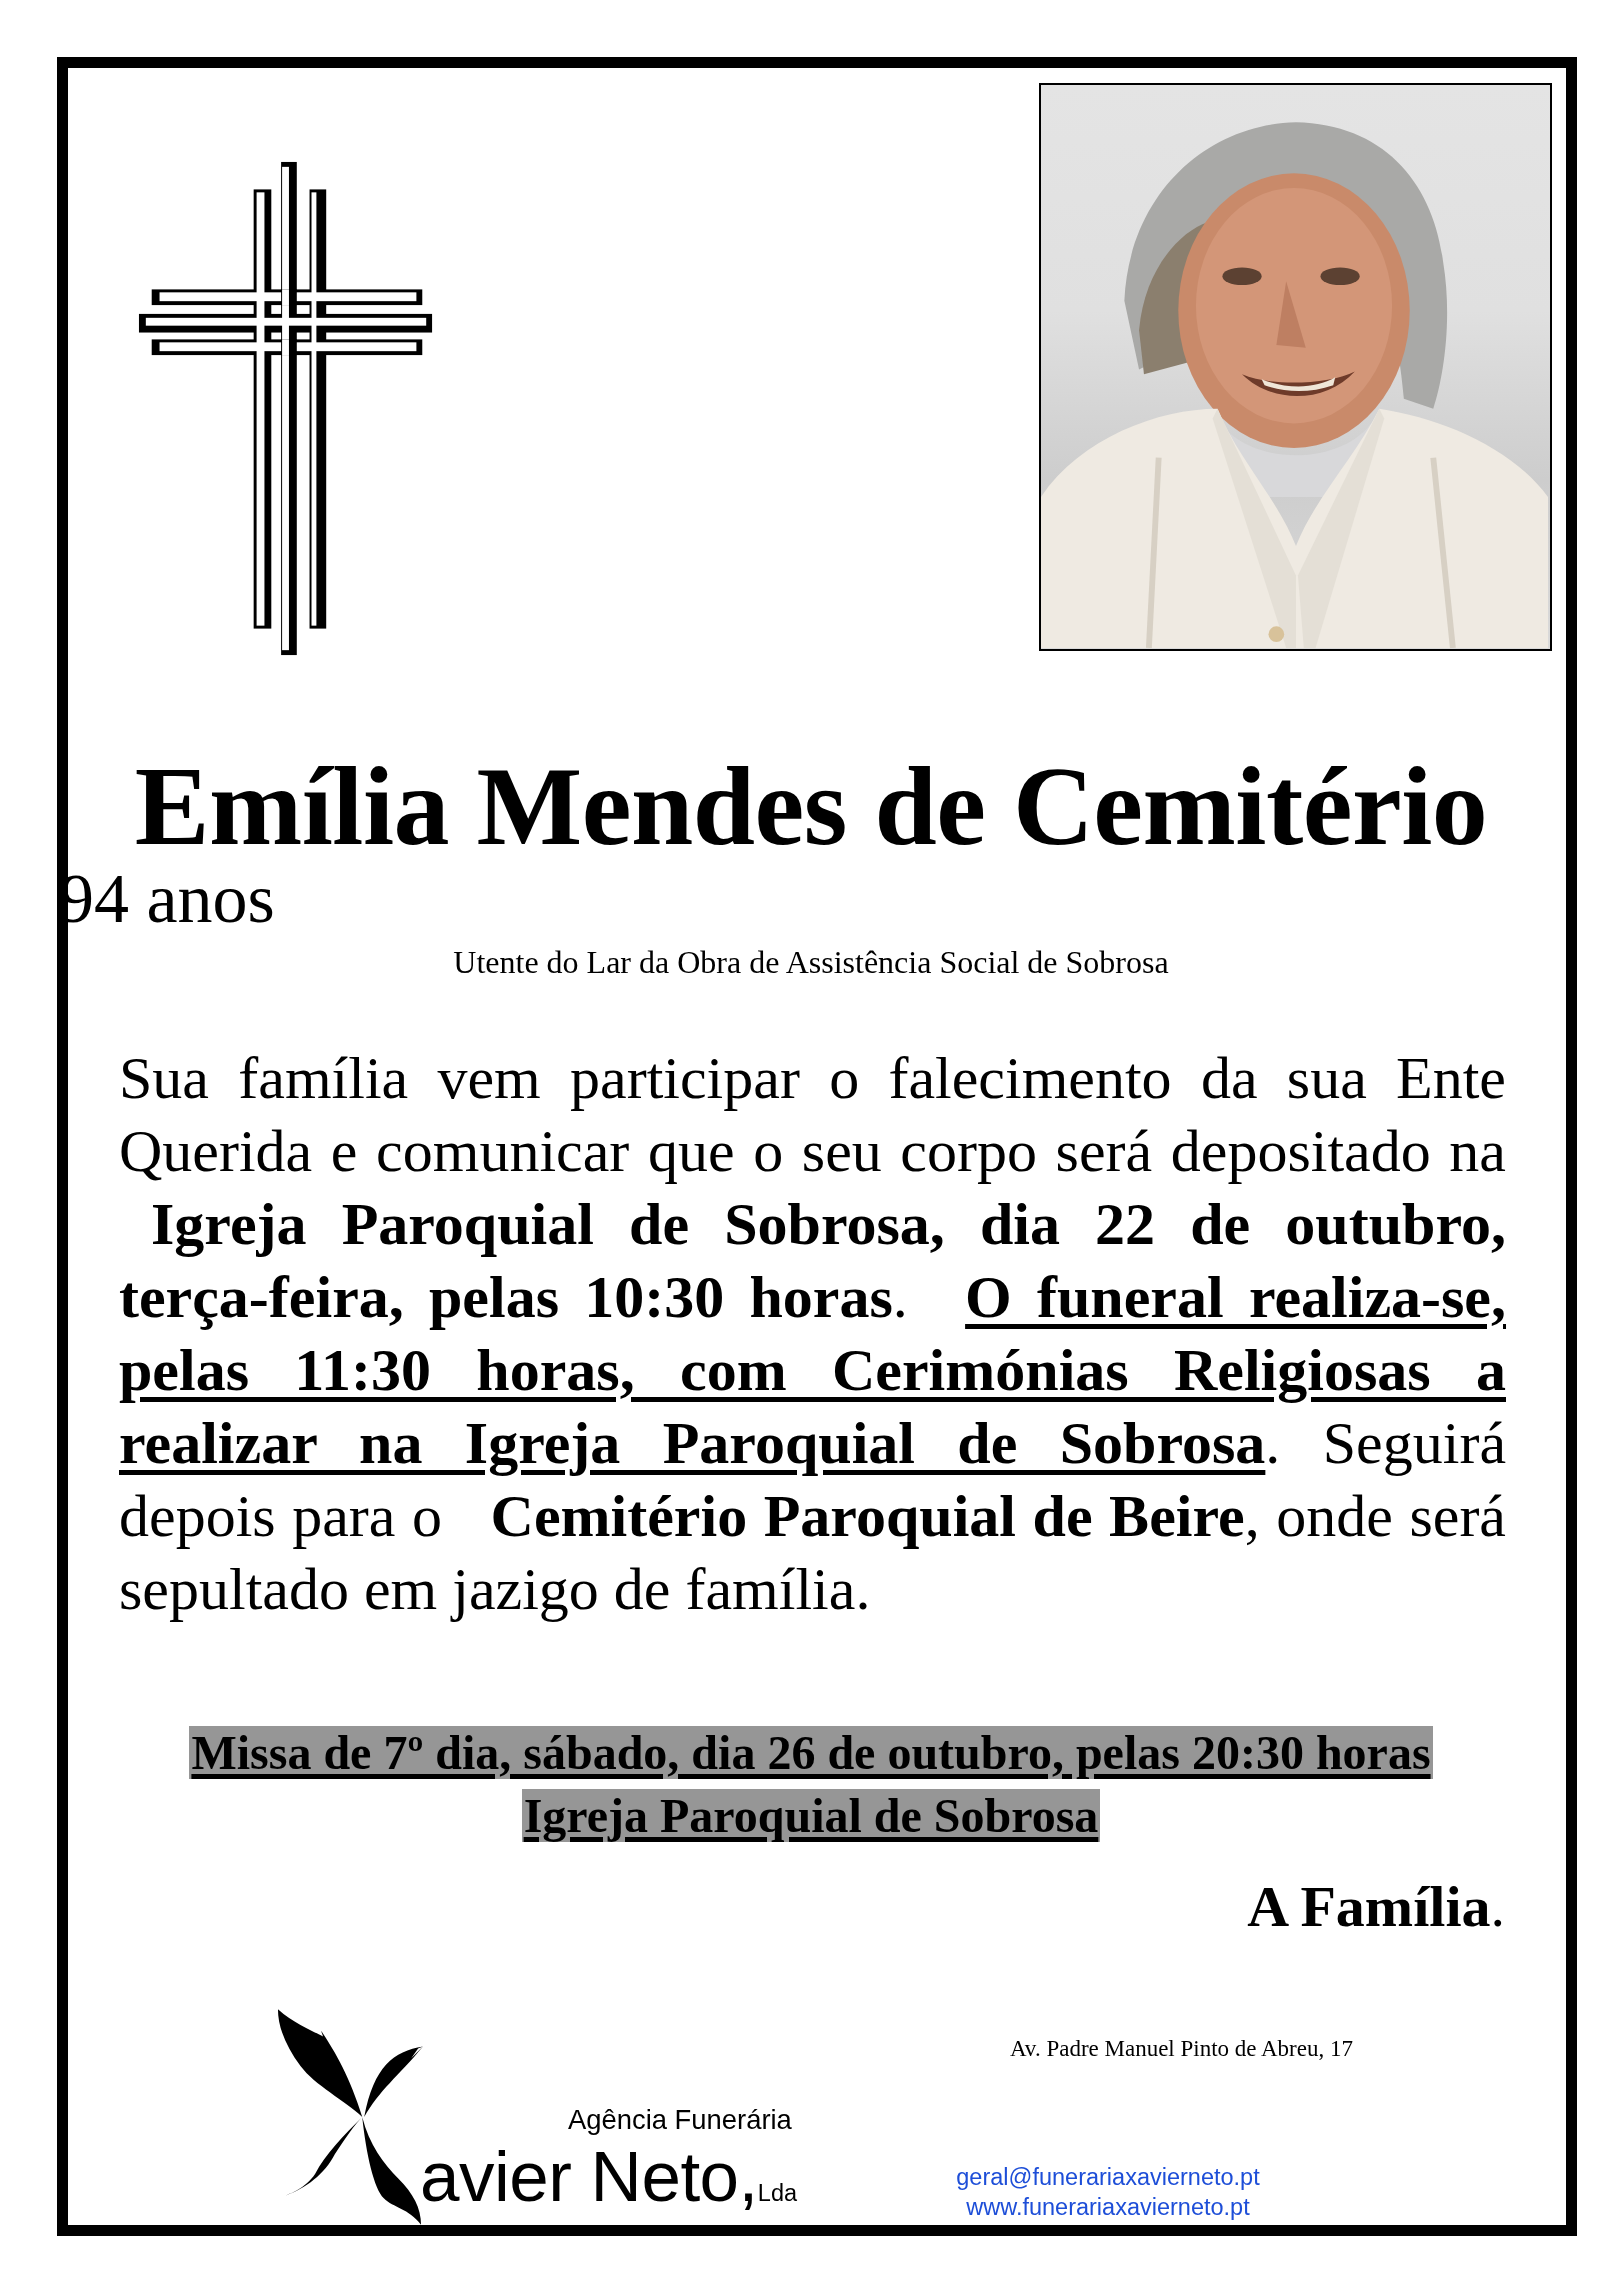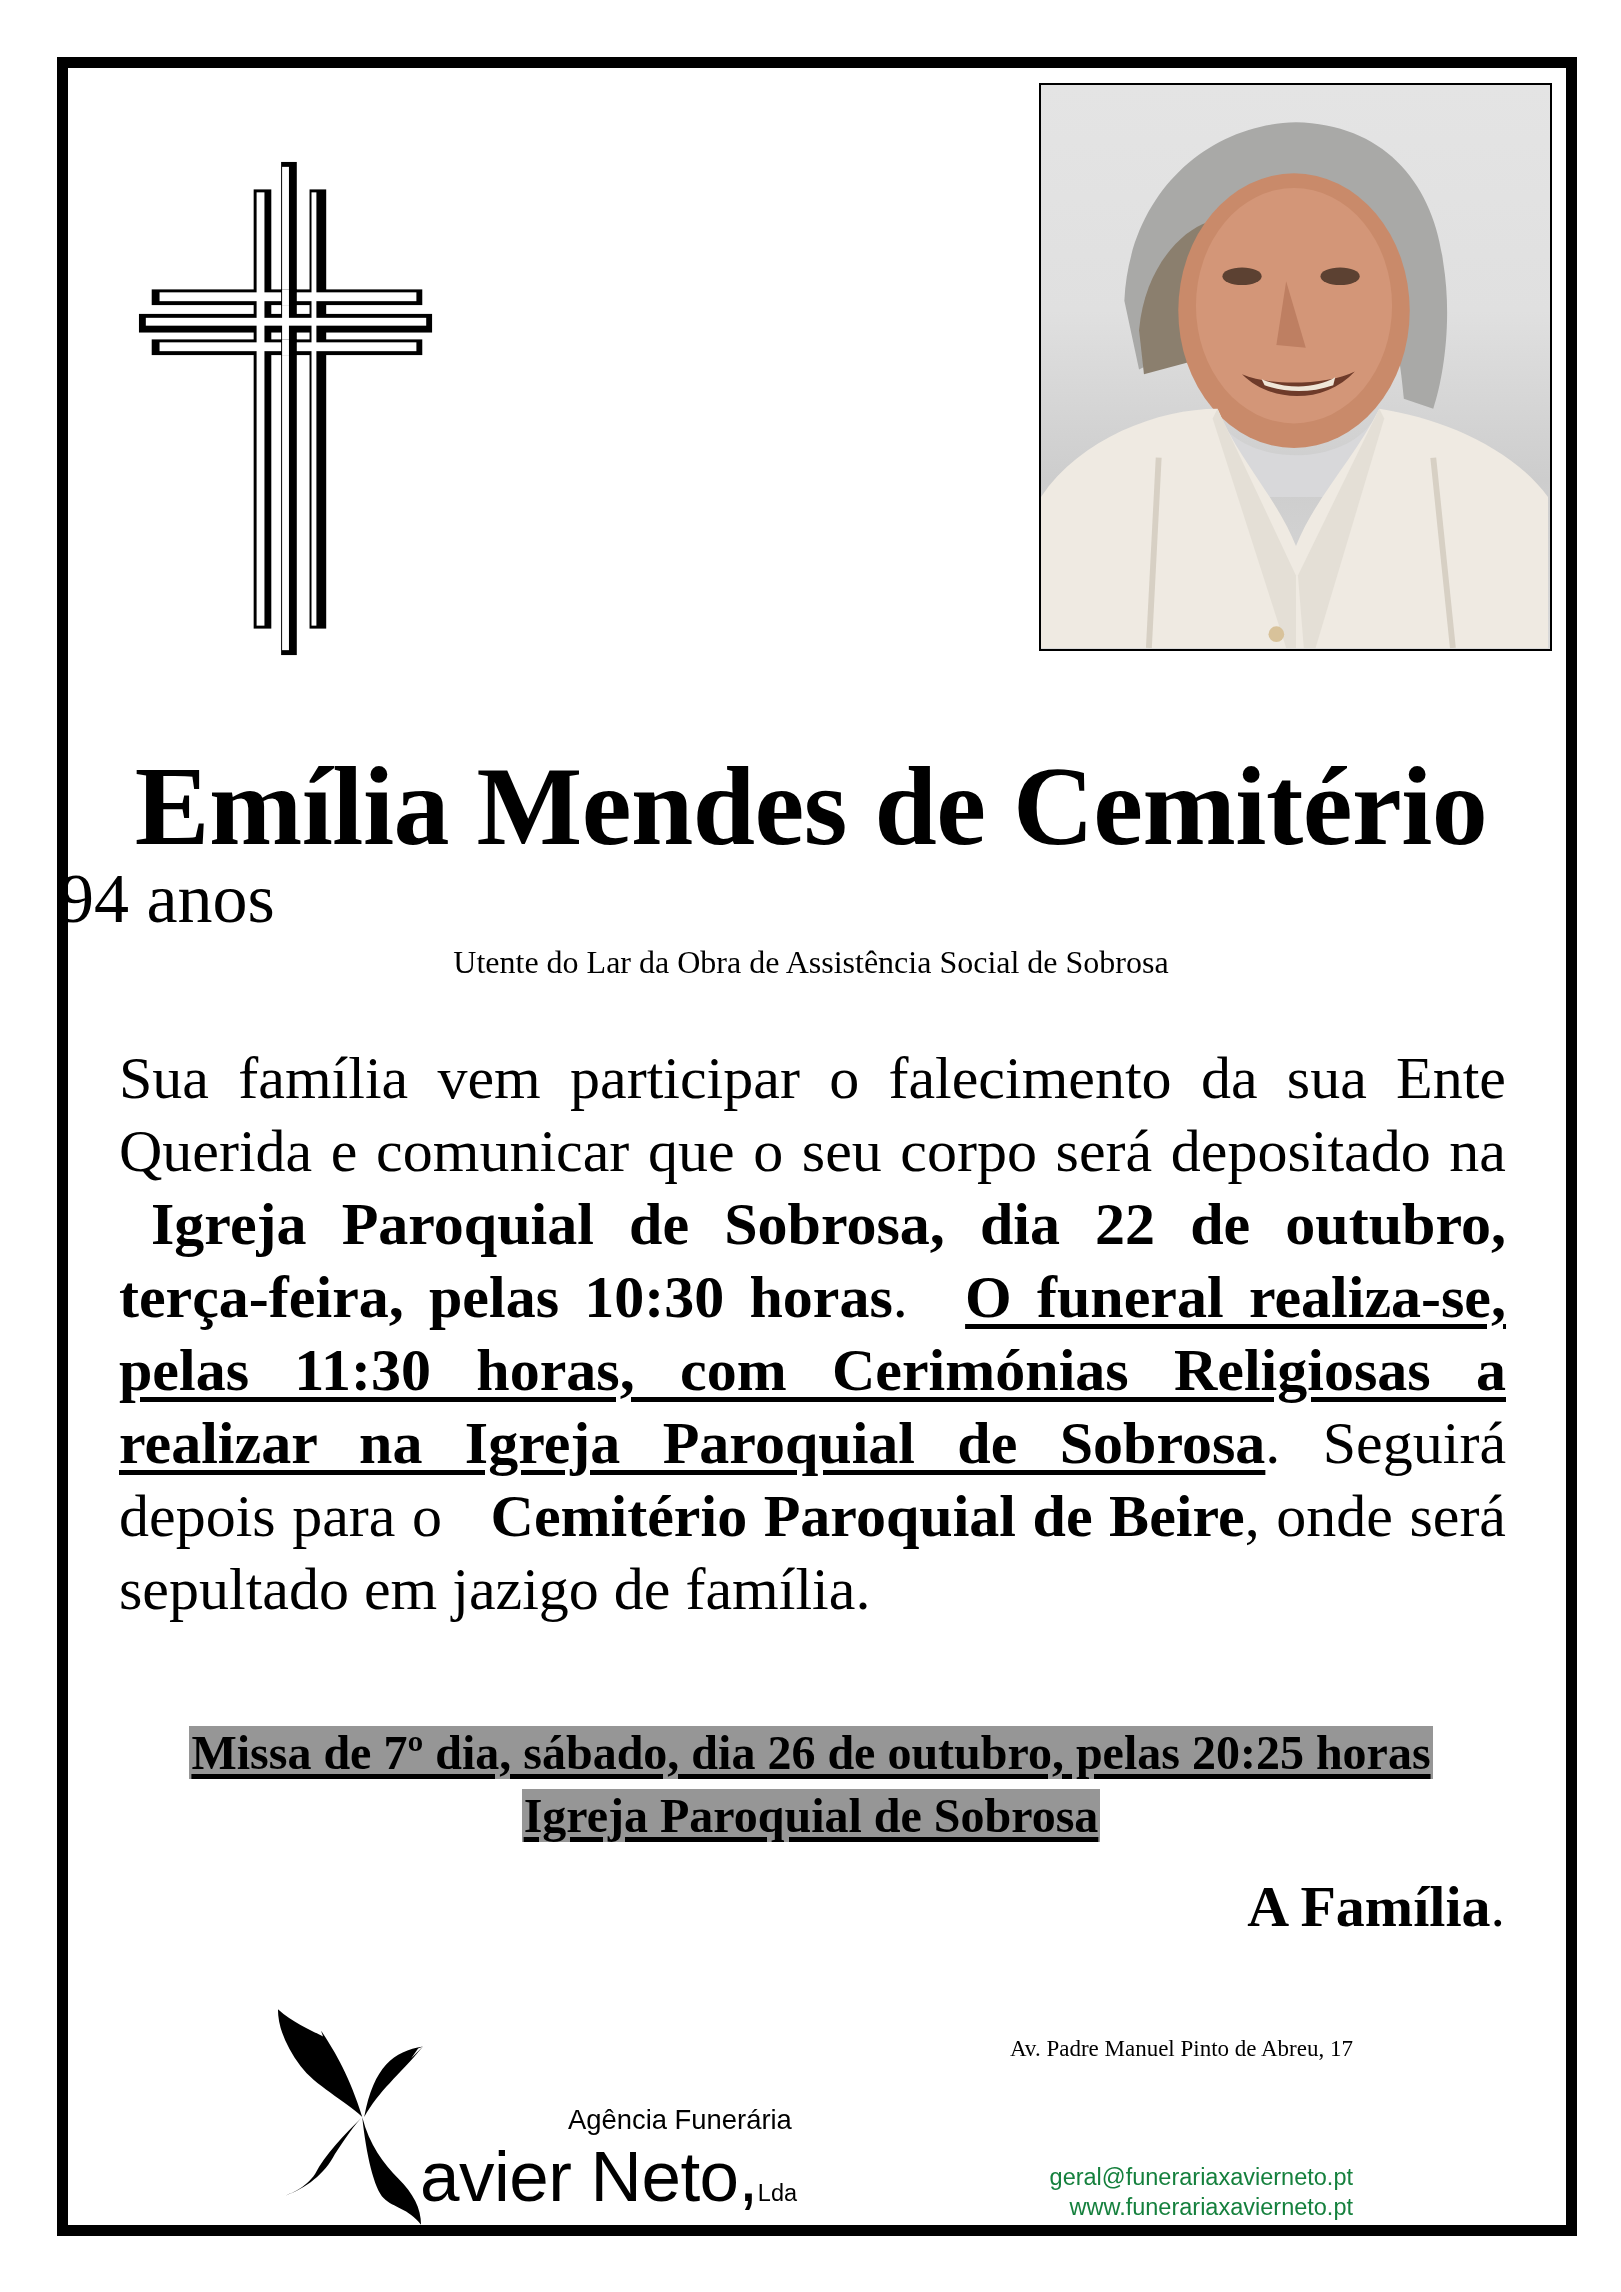--- a/index.html
+++ b/index.html
@@ -27,21 +27,21 @@
 
   .sign { position: absolute; left: 1078px; width: 427px; top: 1868px; text-align: right; font-size: 58px; line-height: 78px; }
   .sign b { font-weight: bold; }
 
   .logo-x { position: absolute; left: 276px; top: 2007px; width: 147px; height: 218px; }
   .agency-label { position: absolute; left: 568px; top: 2103px; font-family: "Liberation Sans", sans-serif; font-size: 27.4px; line-height: 33px; white-space: nowrap; }
   .agency-name { position: absolute; left: 420px; top: 2137px; font-family: "Liberation Sans", sans-serif; font-size: 71px; line-height: 80px; white-space: nowrap; letter-spacing: -0.5px; }
   .agency-name .lda { font-size: 23.5px; letter-spacing: 0; }
 
   .contact { position: absolute; left: 863px; width: 490px; top: 2029px; text-align: right; font-weight: normal; font-size: 23px; line-height: 39px; white-space: nowrap; }
-  .contact-web { position: absolute; left: 863px; width: 490px; top: 2162px; text-align: right; font-family: "Liberation Sans", sans-serif; font-size: 23.5px; line-height: 30px; white-space: nowrap; color: #15803d; }
+  .contact-web { position: absolute; left: 863px; width: 490px; top: 2162px; text-align: center; font-family: "Liberation Sans", sans-serif; font-size: 23.5px; line-height: 30px; white-space: nowrap; color: #1d4ed8; }
 </style>
 </head>
 <body>
 
 <div class="frame"></div>
 
 <svg class="cross" viewBox="140 162 305 510" xmlns="http://www.w3.org/2000/svg">
   <g fill="#000">
 
     <rect x="259" y="193" width="18" height="448"></rect>
@@ -99,21 +99,21 @@
   </svg>
 </div>
 
 <div class="title">Emília Mendes de Cemitério</div>
 <div class="age">94 anos</div>
 <div class="subtitle">Utente do Lar da Obra de Assistência Social de Sobrosa</div>
 
 <div class="body-text"><span>Sua família vem participar o falecimento da sua Ente Querida e comunicar que o seu corpo será depositado na </span><b>Igreja Paroquial de Sobrosa, dia 22 de outubro, terça-feira, pelas 10:30 horas</b><span>. </span><b><u>O funeral realiza-se, pelas 11:30 horas, com Cerimónias Religiosas a realizar na Igreja Paroquial de Sobrosa</u></b><span>. Seguirá depois para o </span><b>Cemitério Paroquial de Beire</b><span>, onde será sepultado em jazigo de família.</span></div>
 
 <div class="missa">
-  <span class="line"><span class="hl">Missa de 7º dia, sábado, dia 26 de outubro, pelas 20:25 horas</span></span>
+  <span class="line"><span class="hl">Missa de 7º dia, sábado, dia 26 de outubro, pelas 20:30 horas</span></span>
   <span class="line"><span class="hl"> Igreja Paroquial de Sobrosa</span></span>
 </div>
 
 <div class="sign"><b>A Família</b><span>.</span></div>
 
 <svg class="logo-x" viewBox="0 0 150 222" xmlns="http://www.w3.org/2000/svg">
   <g fill="#000">
 
     <path d="M2 2 C20 18 40 25 48 30 L46 24 C60 45 75 70 88 112 C70 95 40 80 25 60 C10 40 2 20 2 2 Z"></path>
 

